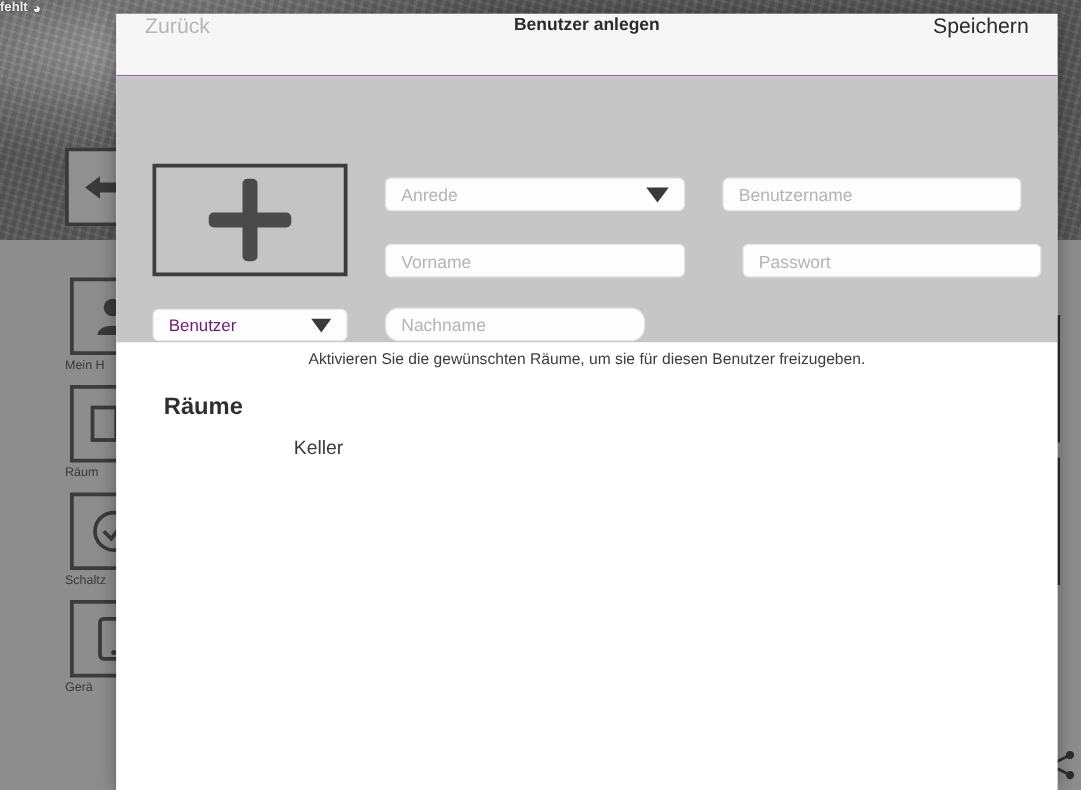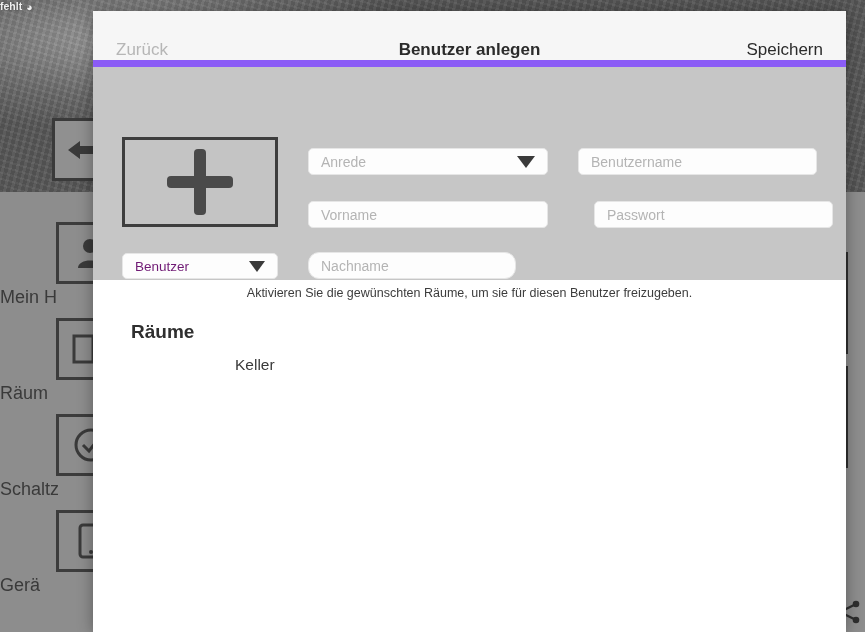--- a/index.html
+++ b/index.html
@@ -100,21 +100,22 @@
     margin-left: 56px;
     border: 3px solid #3c3c3c;
     box-sizing: border-box;
     background: transparent;
     display: flex;
     align-items: center;
     justify-content: center;
   }
   .bg-nav-label {
     margin-top: 3px;
-    font-size: 18px;
+    margin-left: 52px;
+    font-size: 10px;
     color: #3a3a3a;
     white-space: nowrap;
     overflow: hidden;
     width: 58px;
   }
   
   .bg-right-bar {
     position: absolute;
     right: 17px;
     width: 5px;
@@ -138,42 +139,41 @@
     box-shadow: 0 1px 14px rgba(0,0,0,.35);
     overflow: hidden;
     z-index: 10;
   }
 
   
   #modal-header {
     position: relative;
     height: 49px;
     background: #f6f6f6;
-    border-bottom: 7px solid #8b5cf6;
-    display: flex;
-    align-items: flex-end;
+    border-bottom: 1px solid #8b5cf6;
+    display: flex;
+    align-items: flex-start;
   }
   #btn-back {
     position: absolute;
     left: 23px;
     font-size: 17px;
     color: #b6b6b6;
     background: none;
     border: 0;
     padding: 0;
     font-family: inherit;
     cursor: default;
   }
   #modal-title {
     width: 100%;
     text-align: center;
-    font-size: 17px;
+    font-size: 14px;
     font-weight: bold;
     color: #2b2b2b;
-    margin-top: 28px;
   }
   #btn-save {
     position: absolute;
     right: 23px;
     font-size: 17px;
     color: #2b2b2b;
     background: none;
     border: 0;
     padding: 0;
     font-family: inherit;

